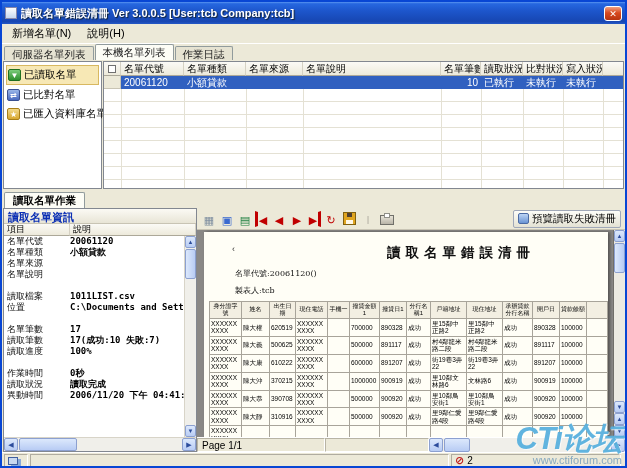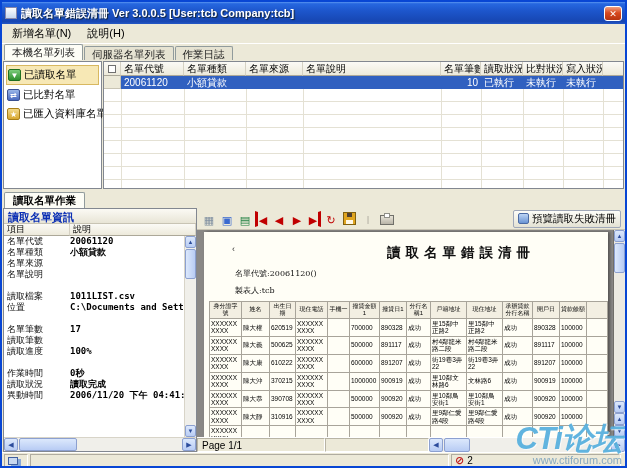--- a/index.html
+++ b/index.html
@@ -132,22 +132,22 @@
   </div>
 
   <div class="menubar">
 
   <span class="menuitem ri0">新增名單(N)</span>
       <span class="menuitem ri2">說明(H)</span>
     </div>
 
   <div class="tabstrip">
 
-  <span class="tab ri0 selected">本機名單列表</span>
-      <span class="tab ri1">伺服器名單列表</span>
+  <span class="tab ri1">伺服器名單列表</span>
+      <span class="tab ri0 selected">本機名單列表</span>
       <span class="tab ri2">作業日誌</span>
     </div>
 
   <div class="upper">
     <div class="sidebar">
 
         <div class="sbitem ri0 selected">
           <span class="ico read-list-icon">▼</span>
           <span>已讀取名單</span>
         </div>
@@ -252,20 +252,21 @@
               <span class="indesc"></span>
             </div>
 
             <div class="inforow ri8">
               <span class="initem">名單筆數</span>
               <span class="indesc">17</span>
             </div>
 
             <div class="inforow ri9">
               <span class="initem">讀取筆數</span>
+              <span class="indesc">17(成功:10  失敗:7)</span>
             </div>
 
             <div class="inforow ri10">
               <span class="initem">讀取進度</span>
               <span class="indesc">100%</span>
             </div>
 
             <div class="inforow ri11">
               <span class="initem"></span>
               <span class="indesc"></span>

